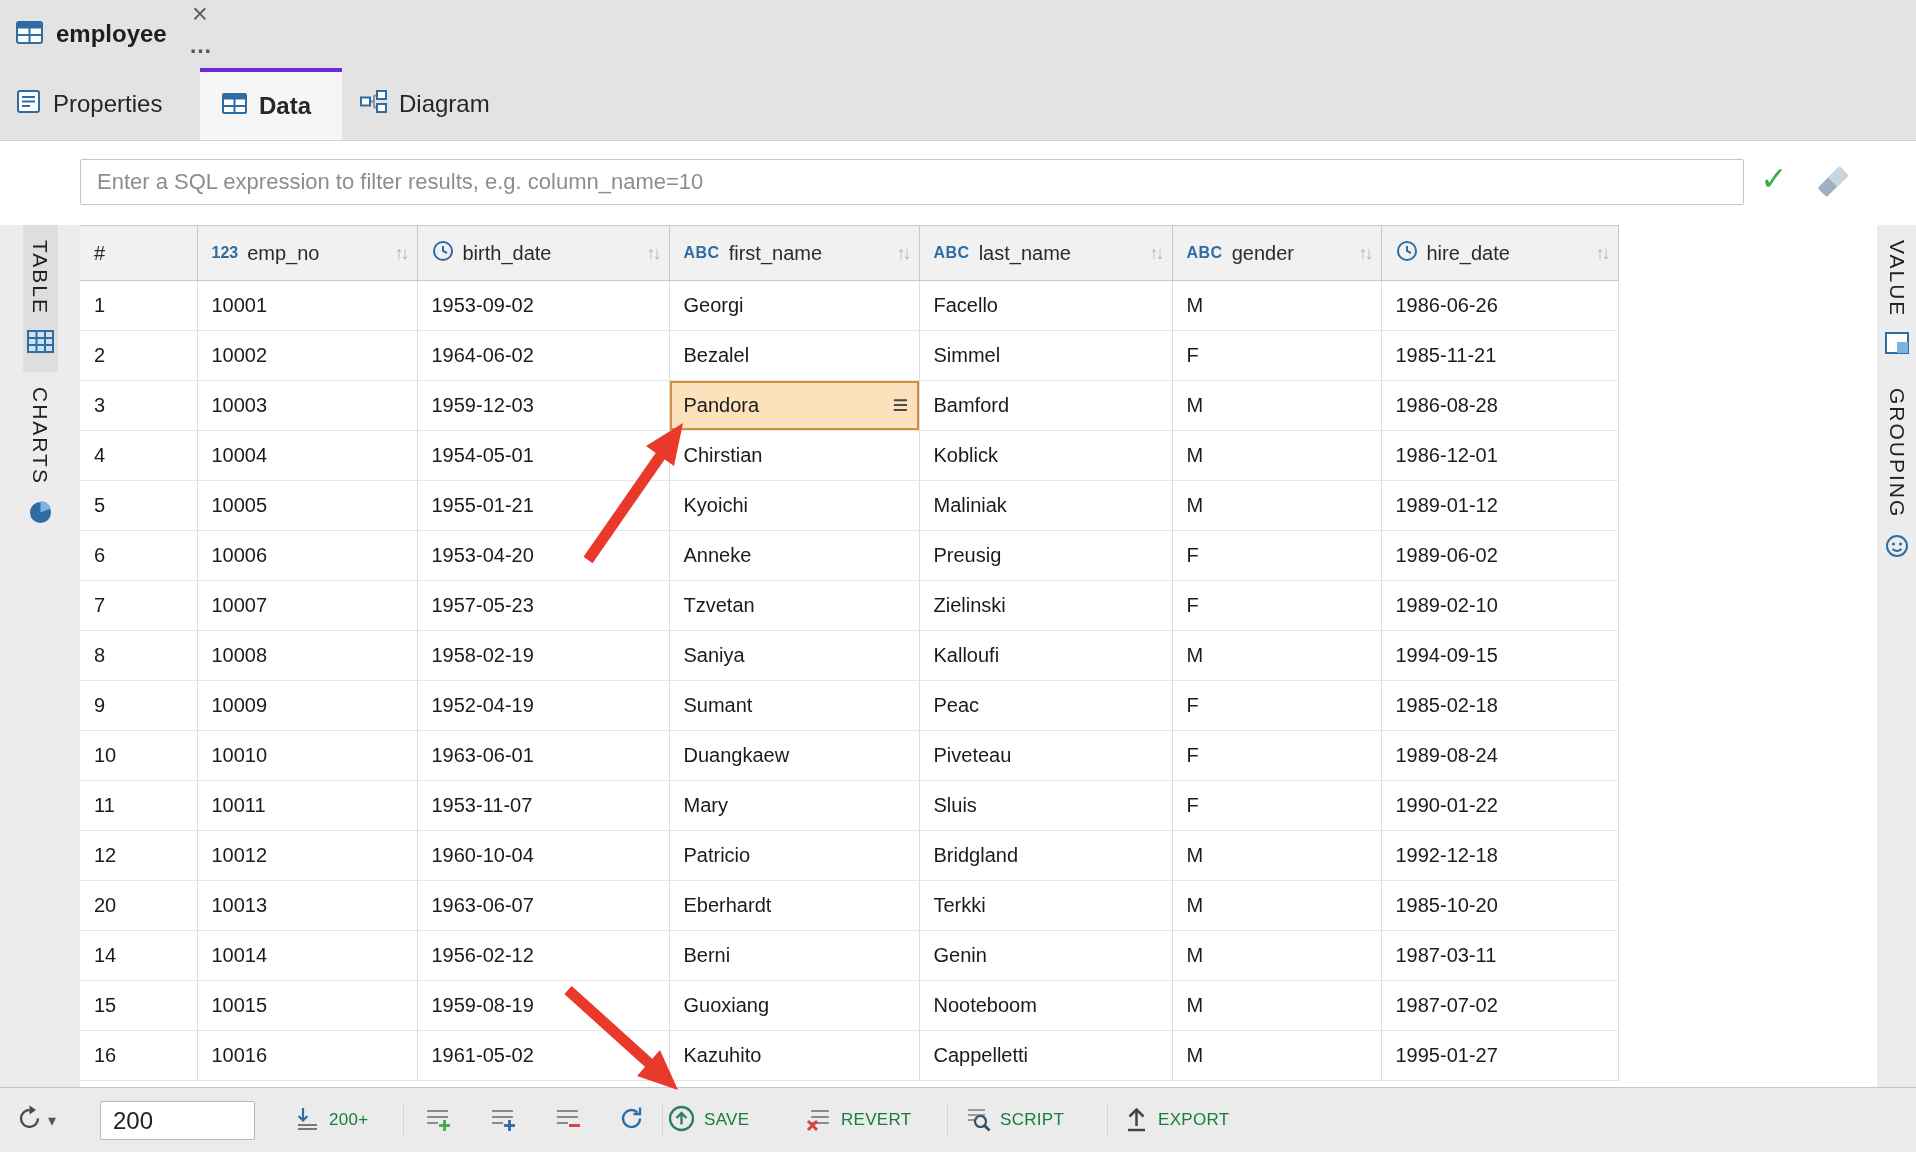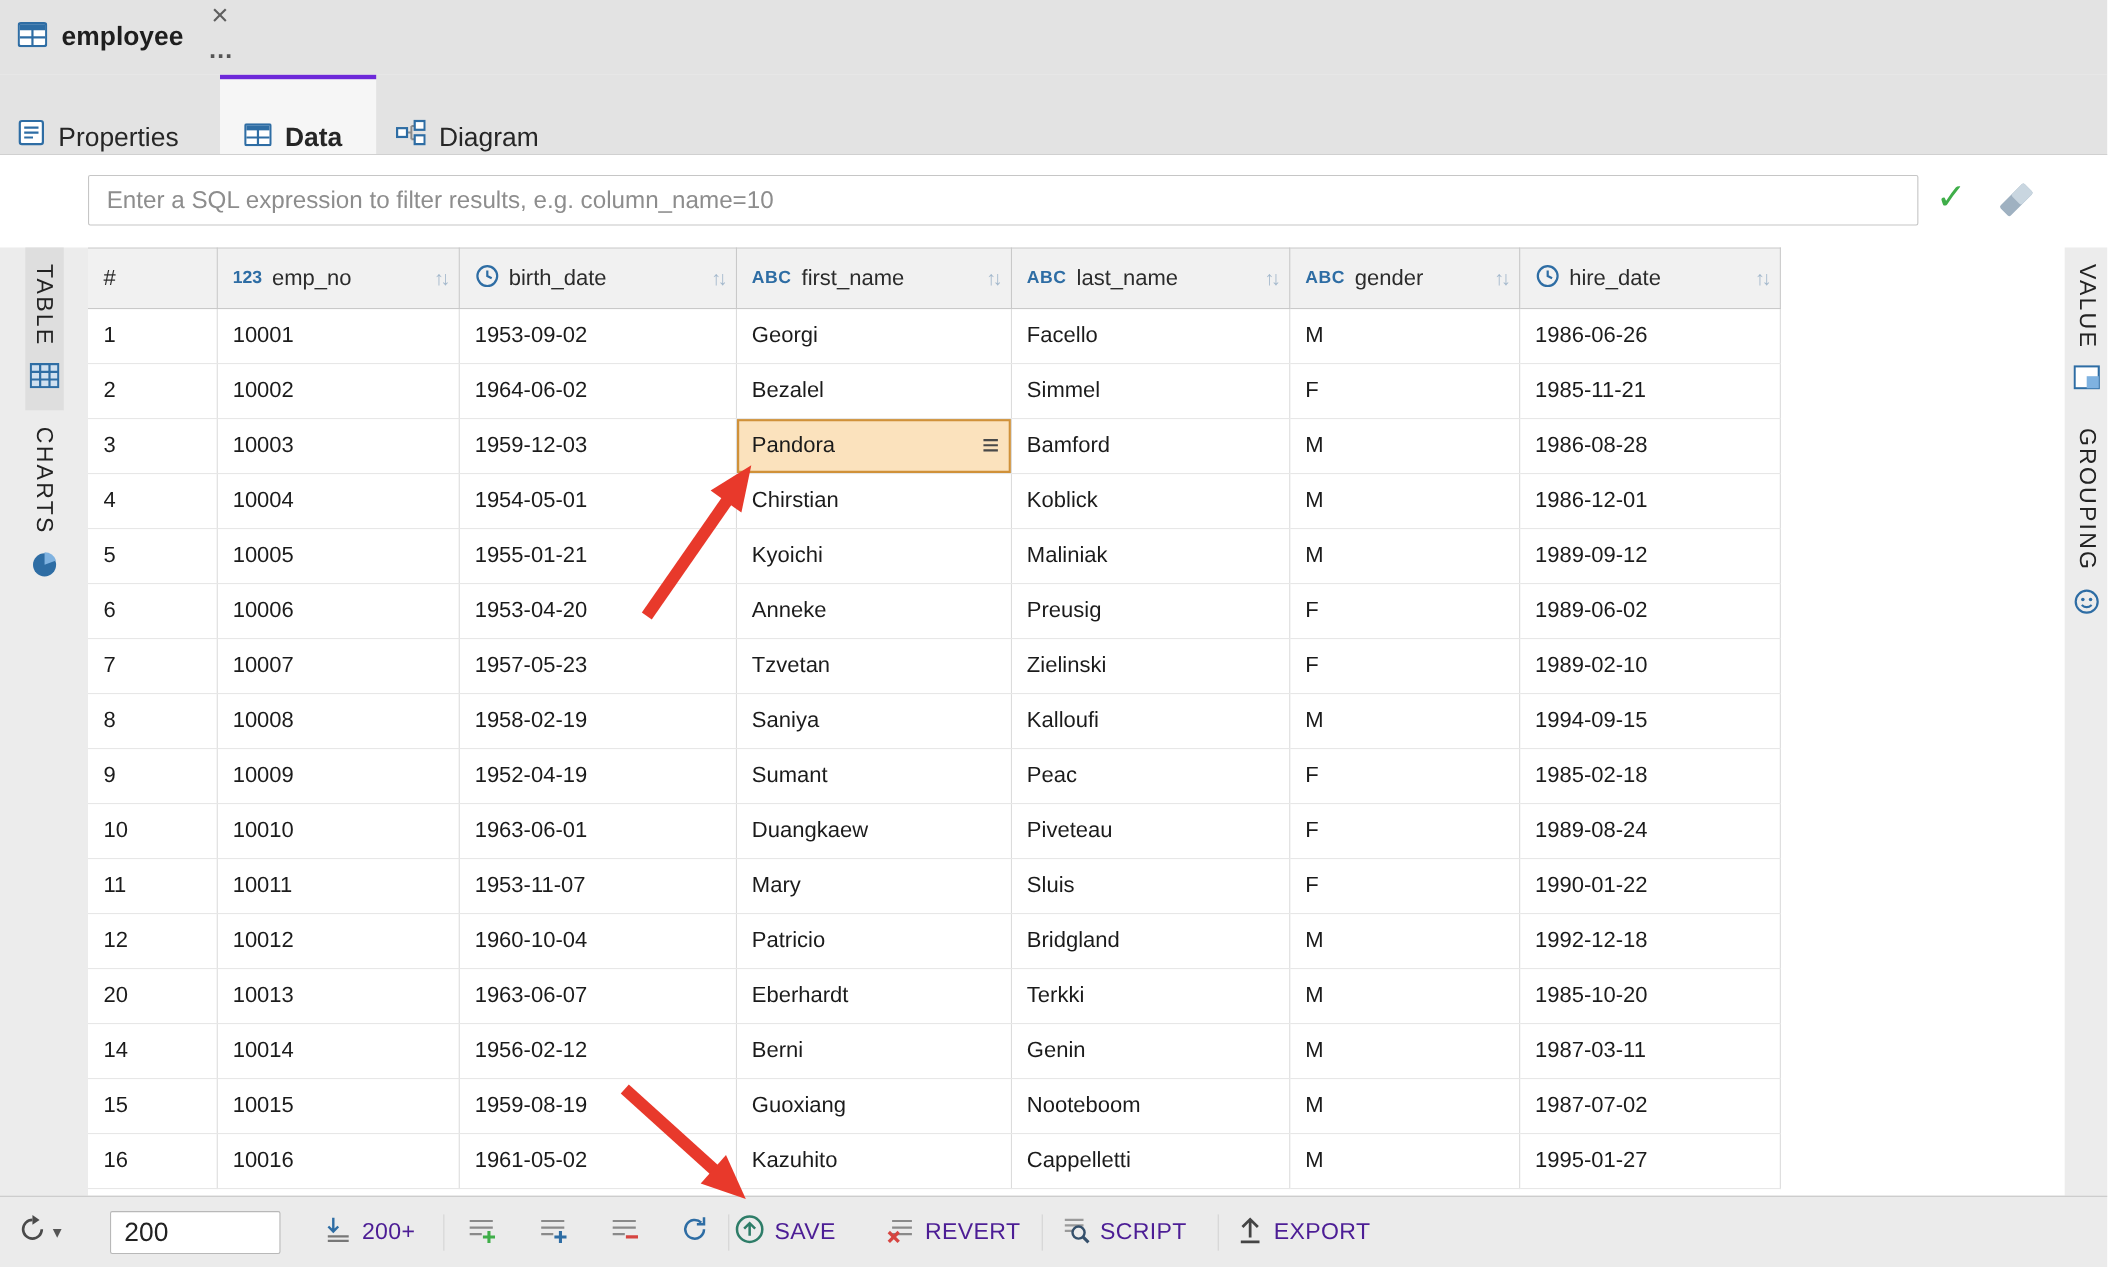--- a/index.html
+++ b/index.html
@@ -9,21 +9,21 @@
 
   
   .tabstrip{position:absolute;left:0;top:0;right:0;height:68px;background:#e3e3e3}
   .tab-employee{position:absolute;left:0;top:0;height:68px;width:212px;display:flex;align-items:center;gap:13px;padding-left:16px;cursor:default}
   .tab-title{font-size:24px;font-weight:bold;color:#1e1e1e}
   .tab-close{position:absolute;left:192px;top:1px;font-size:27px;color:#5f5f5f;line-height:1}
   .tab-more{position:absolute;left:189px;top:34px;font-size:23px;font-weight:bold;color:#555;letter-spacing:1px;line-height:1}
 
   
   .subtabs{position:absolute;left:0;top:68px;right:0;height:73px;background:#e3e3e3;border-bottom:1px solid #d0d0d0}
-  .subtab{position:absolute;top:0;height:100%;display:flex;align-items:flex-end;gap:12px;font-size:24px;color:#262626}
+  .subtab{position:absolute;top:0;height:100%;display:flex;align-items:center;gap:12px;font-size:24px;color:#262626}
   .subtab-properties{left:16px}
   .subtab-data{left:200px;width:142px;padding-left:22px;background:#f6f6f6;border-top:4px solid #6d28d9;font-weight:bold}
   .subtab-diagram{left:360px}
 
   
   .filterbar{position:absolute;left:0;top:141px;right:0;height:60px;background:#fff}
   .filter-input{position:absolute;left:80px;top:18px;width:1664px;height:46px;border:1px solid #c6c6c6;border-radius:2px;
                 padding:0 16px;font-size:22px;color:#333;font-family:inherit;background:#fff}
   .filter-input::placeholder{color:#8d8d8d}
   .filter-apply{position:absolute;left:1760px;top:18px;font-size:33px;font-weight:bold;color:#3fae49;line-height:1.2;cursor:pointer}
@@ -48,21 +48,21 @@
   .sort{margin-left:auto;font-size:18px;color:#a3b8cc;letter-spacing:-3px;cursor:pointer}
   .grid td{height:50px;border-right:1px solid #dcdcdc;border-bottom:1px solid #e7e7e7;padding:0 14px;font-size:20px;color:#1b1b1b;
            white-space:nowrap;overflow:hidden;vertical-align:middle;background:#fff}
   .grid td.sel{background:#fbe2bd;box-shadow:inset 0 0 0 2px #d09139;padding:0 10px 0 14px}
   .selwrap{display:flex;align-items:center;justify-content:space-between}
   .burger{font-size:27px;color:#494949;line-height:1;cursor:pointer}
 
   
   .toolbar{position:absolute;left:0;right:0;bottom:0;height:65px;background:#ebebeb;border-top:1px solid #c6c6c6}
   .tb{position:absolute;top:0;height:100%;display:flex;align-items:center;gap:9px;cursor:pointer}
-  .tb-label{font-size:21px;color:#4c1d95;letter-spacing:.3px}
+  .tb-label{font-size:17px;color:#15803d;letter-spacing:.3px}
   .tb-exec{left:16px;gap:5px}
   .chev{font-size:16px;color:#555}
   .fetch-input{position:absolute;left:100px;top:13px;width:155px;height:39px;border:1px solid #b8b8b8;border-radius:2px;background:#fff;
                font-size:24px;color:#222;padding:1px 12px;font-family:inherit}
   .tb-fetchmore{left:295px}
   .tb-add{left:424px}.tb-dup{left:489px}.tb-del{left:554px}.tb-refresh{left:618px}
   .tb-save{left:668px}.tb-revert{left:805px}.tb-script{left:964px}.tb-export{left:1124px}
   .tb-status{position:absolute;right:20px;top:0;height:100%;display:flex;align-items:center;font-size:20px;color:#7f7f7f;cursor:default}
   .tb-sep{position:absolute;top:16px;width:1px;height:33px;background:#d4d4d4}
 
@@ -295,21 +295,21 @@
           <td>M</td>
           <td>1986-12-01</td>
         </tr>
         <tr>
           <td>5</td>
           <td>10005</td>
           <td>1955-01-21</td>
           <td>Kyoichi</td>
           <td>Maliniak</td>
           <td>M</td>
-          <td>1989-09-12</td>
+          <td>1989-01-12</td>
         </tr>
         <tr>
           <td>6</td>
           <td>10006</td>
           <td>1953-04-20</td>
           <td>Anneke</td>
           <td>Preusig</td>
           <td>F</td>
           <td>1989-06-02</td>
         </tr>

